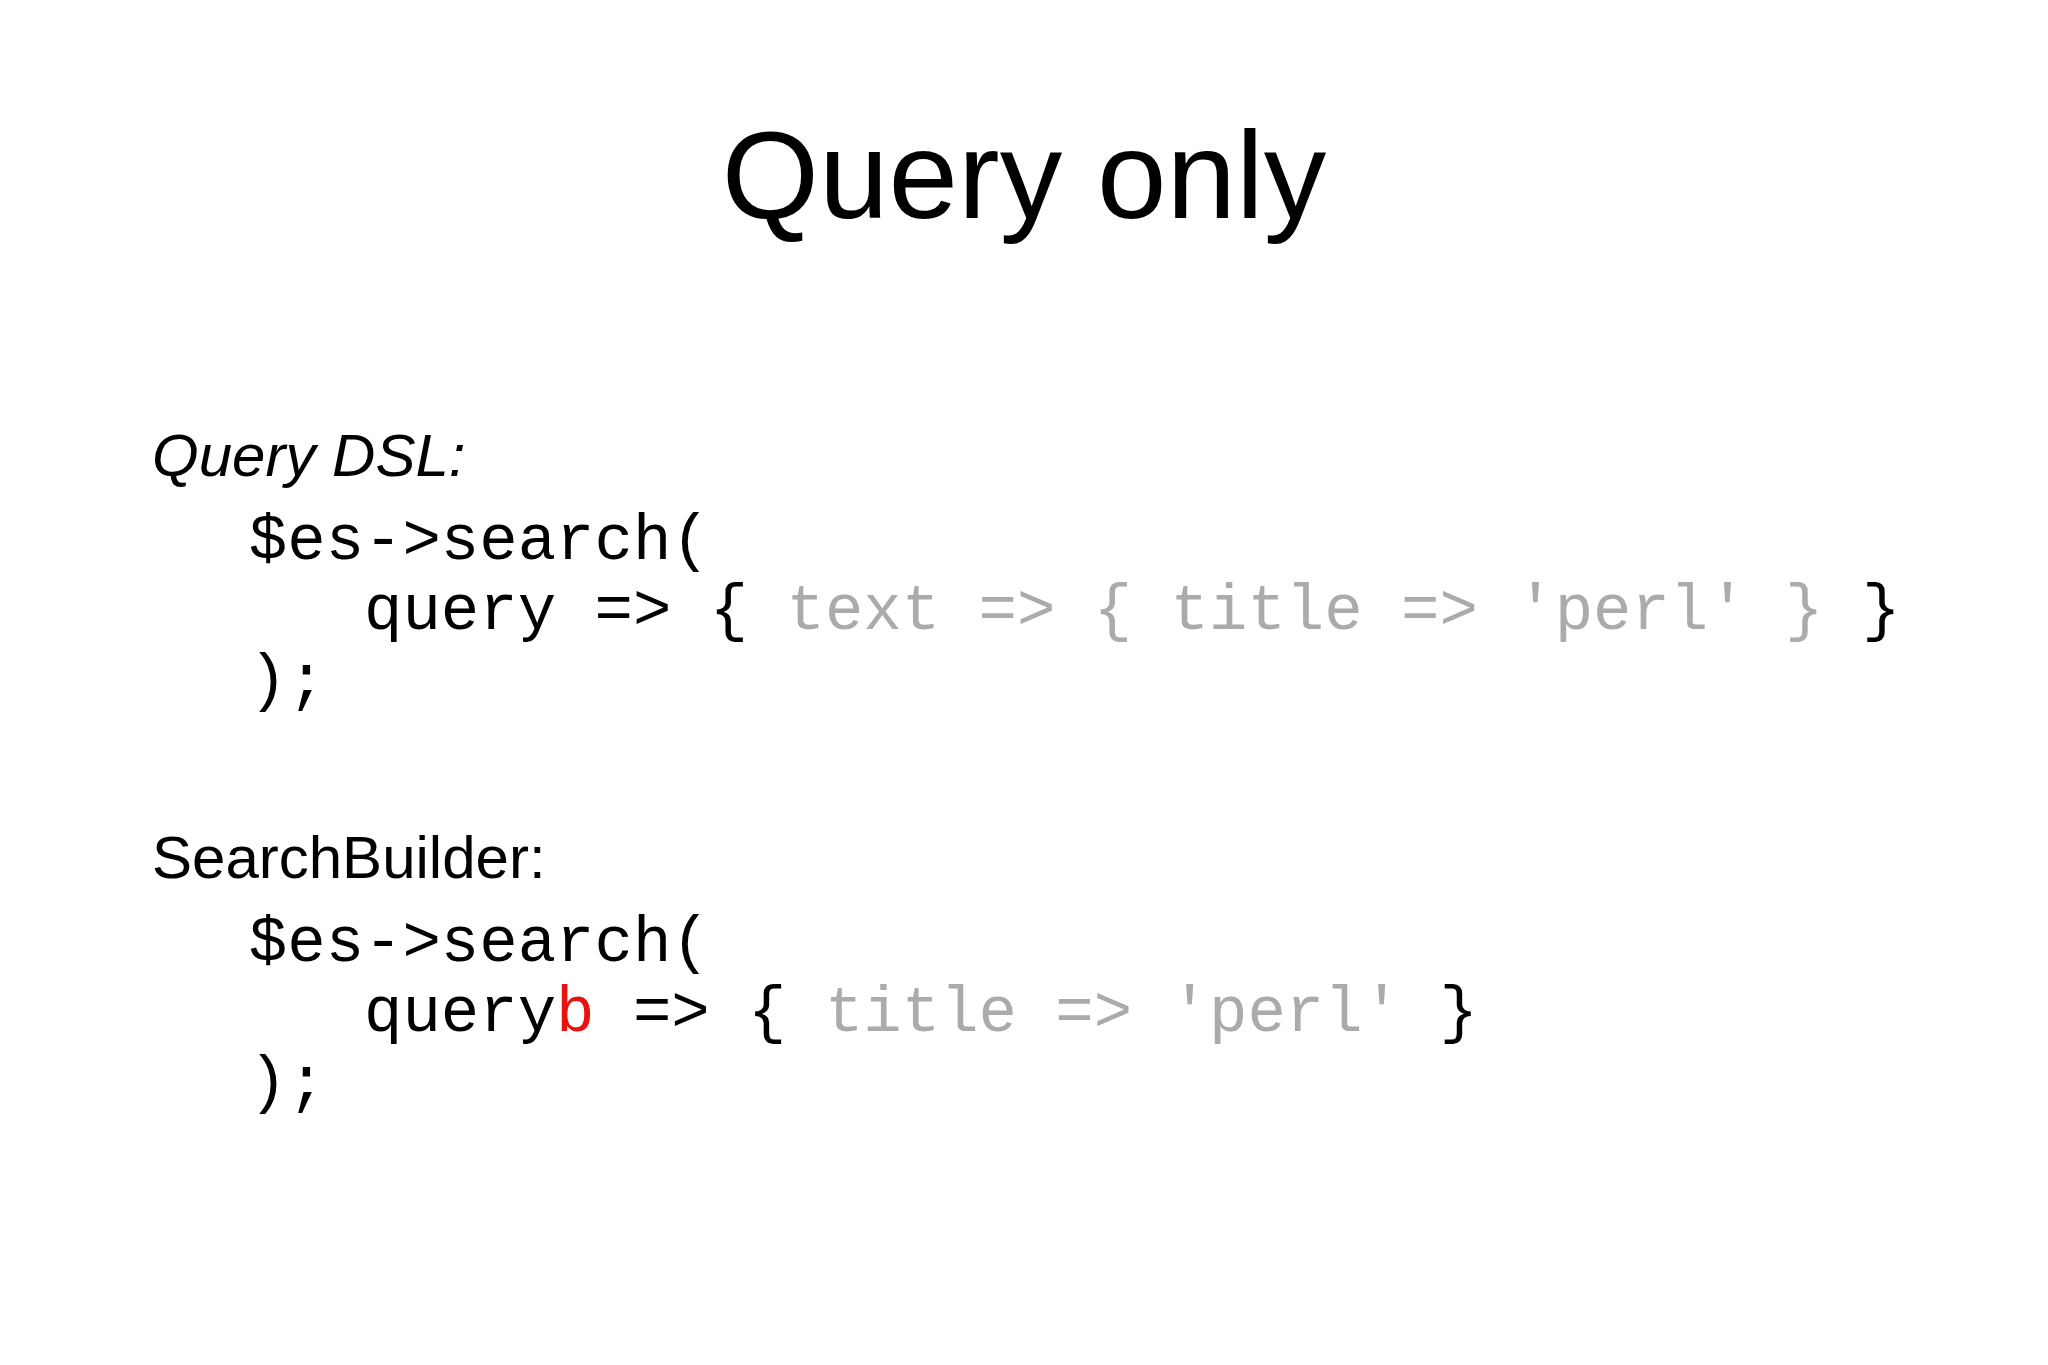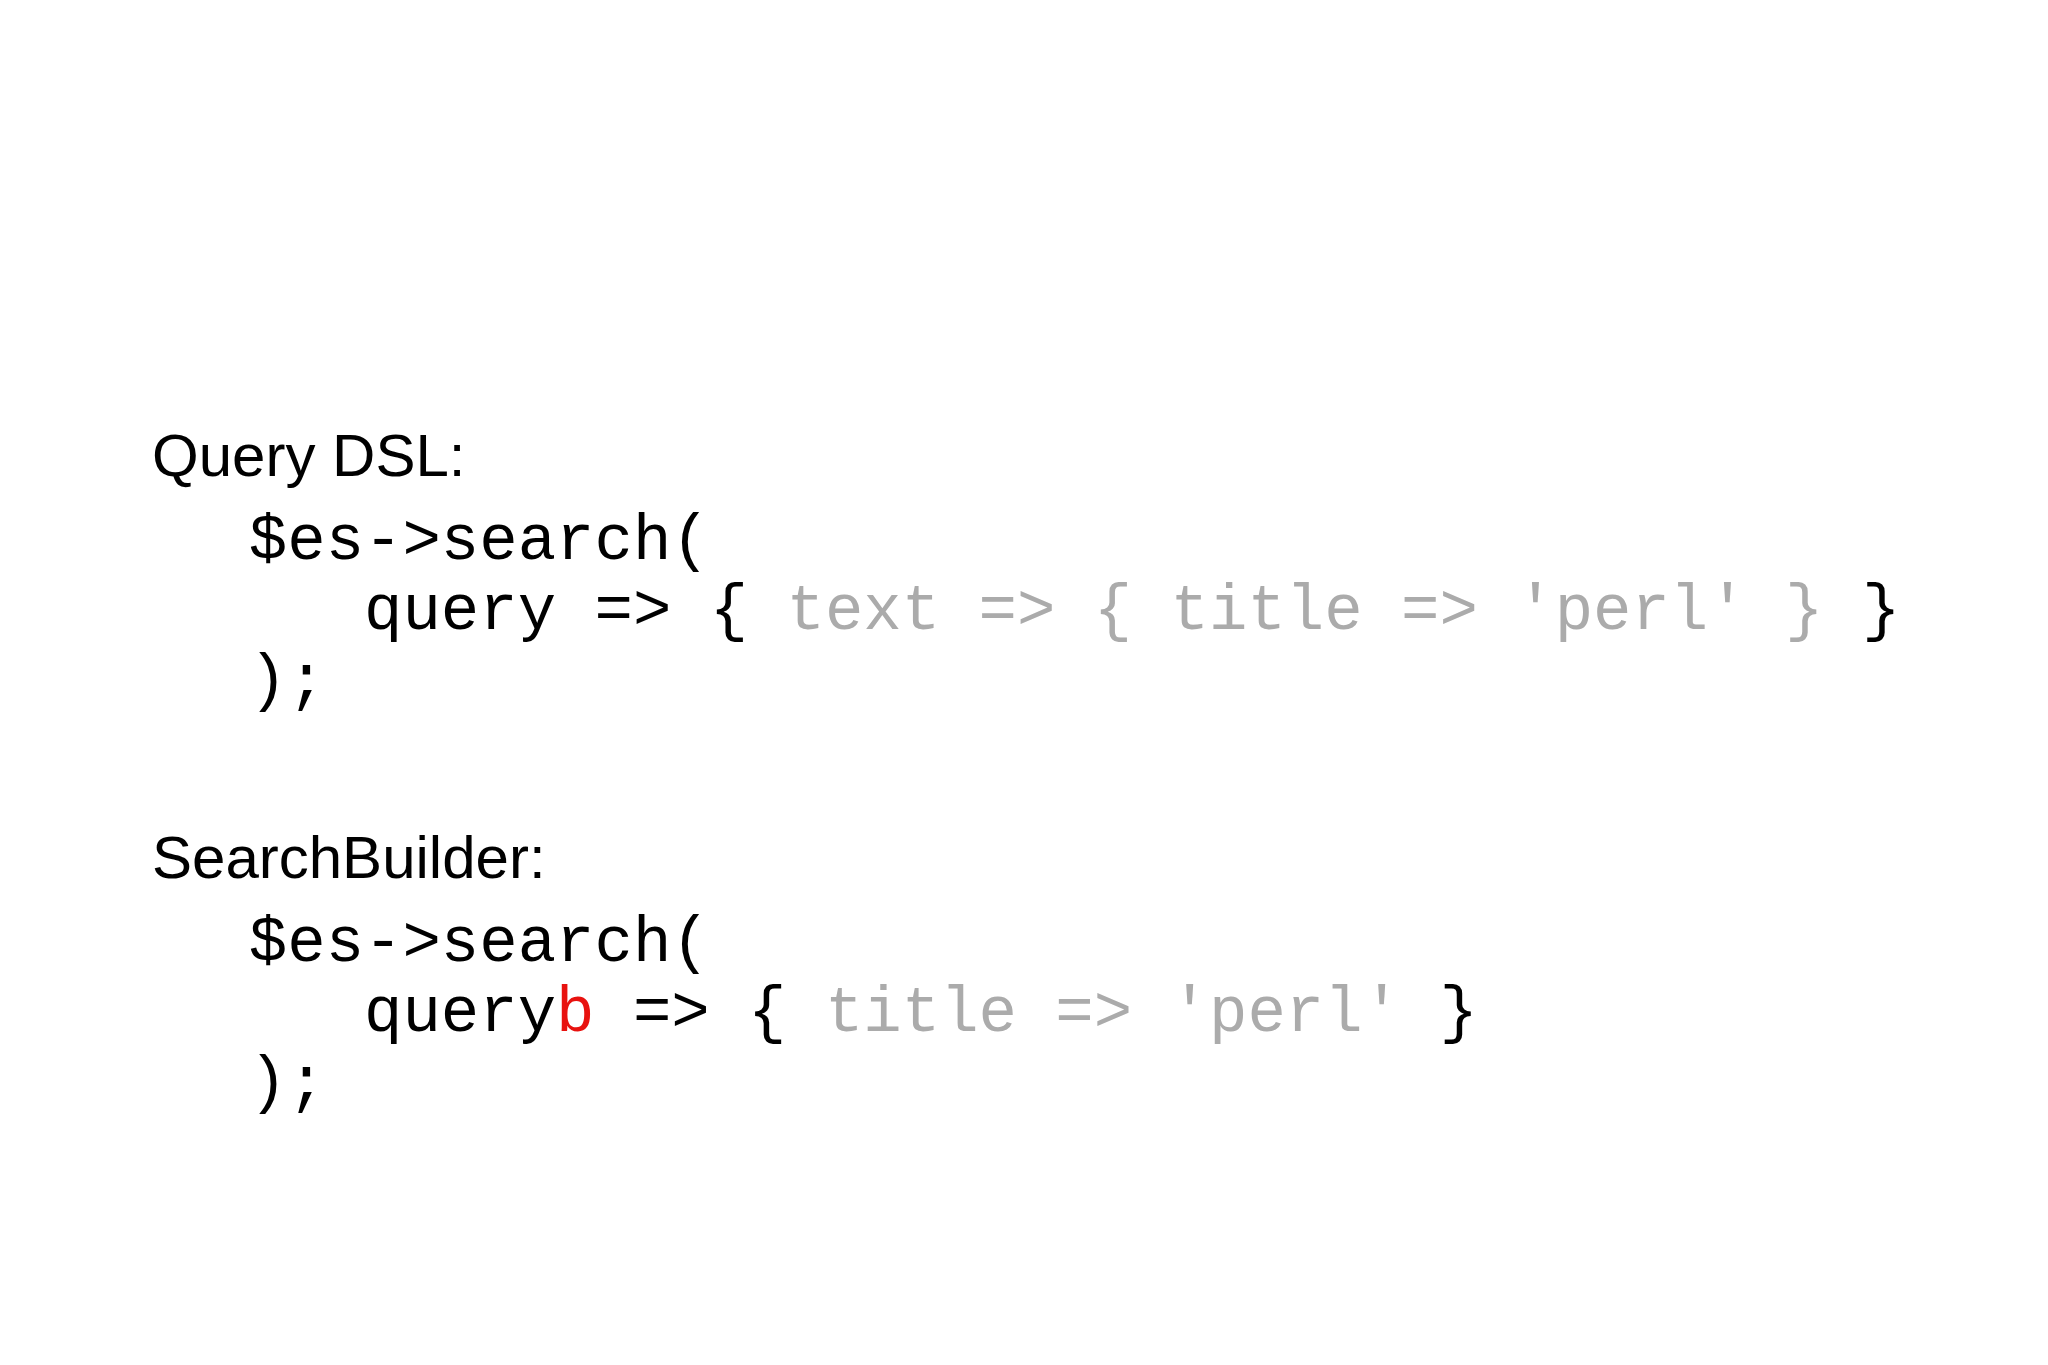--- a/index.html
+++ b/index.html
@@ -29,21 +29,21 @@
   }
   .section-label {
     position: absolute;
     left: 152px;
     font-size: 60px;
     line-height: 1;
     font-weight: 400;
     color: var(--black, #000000);
     white-space: pre;
   }
-  #section-1-label { top: 426px; }
+  #section-1-label { top: 426px; font-style: italic; }
   #section-2-label { top: 828px; }
   .code-block {
     position: absolute;
     left: 158px;
     font-family: "Liberation Mono", monospace;
     font-size: 64px;
     line-height: 70px;
     margin: 14px;
   }
   #section-1-code { top: 493px; }
@@ -53,20 +53,21 @@
   }
   .seg-black { color: var(--black, #000000); }
   .seg-gray  { color: var(--gray, #ababab); }
   .seg-red   { color: var(--red, #e8120f); }
 </style>
 </head>
 <body>
 
 <div class="slide">
 
+  <div class="slide-title">Query only</div>
 
   <div class="section-label" id="section-1-label">Query DSL:</div>
 
   <pre class="code-block" id="section-1-code"><div class="code-line"><span class="seg-black">  $es-&gt;search(</span></div><div class="code-line"><span class="seg-black">     query =&gt; {</span><span class="seg-gray"> text =&gt; { title =&gt; 'perl' }</span><span class="seg-black"> }</span></div><div class="code-line"><span class="seg-black">  );</span></div></pre>
 
   <div class="section-label" id="section-2-label">SearchBuilder:</div>
 
   <pre class="code-block" id="section-2-code"><div class="code-line"><span class="seg-black">  $es-&gt;search(</span></div><div class="code-line"><span class="seg-black">     query</span><span class="seg-red">b</span><span class="seg-black"> =&gt; {</span><span class="seg-gray"> title =&gt; 'perl' </span><span class="seg-black">}</span></div><div class="code-line"><span class="seg-black">  );</span></div></pre>
 
 </div>

